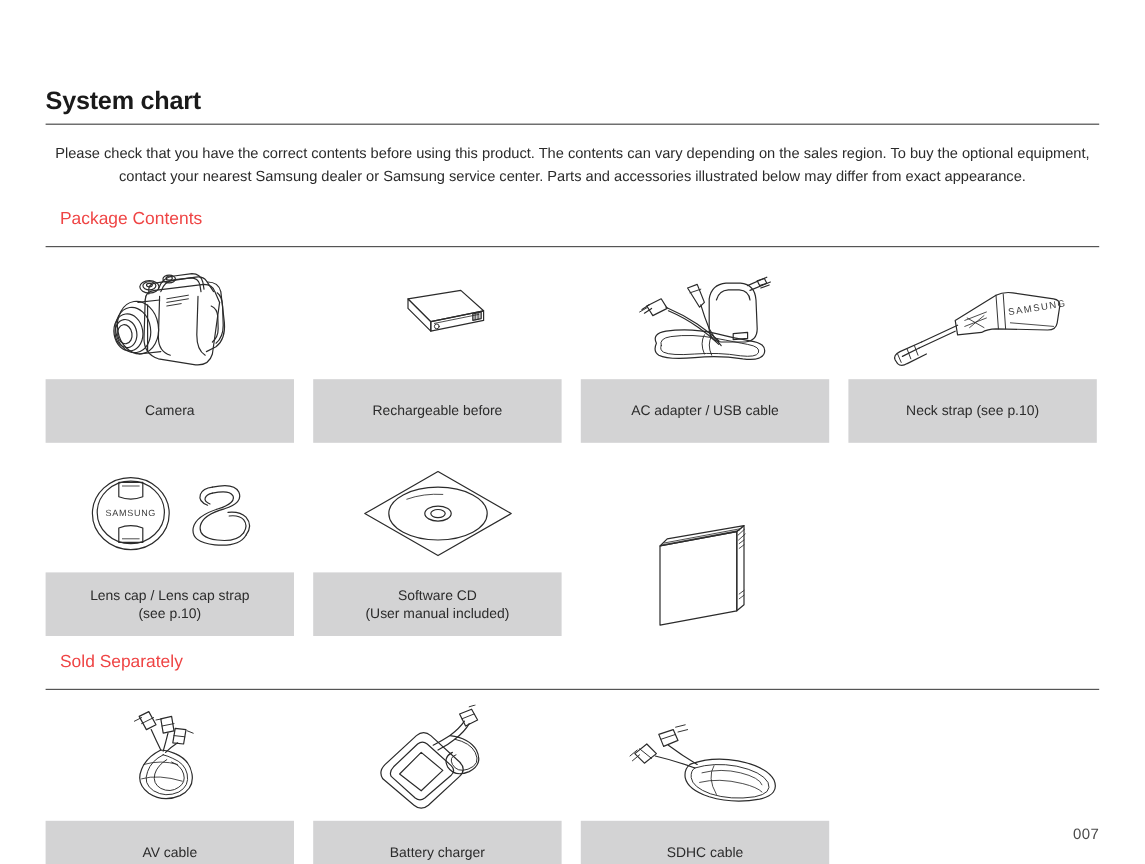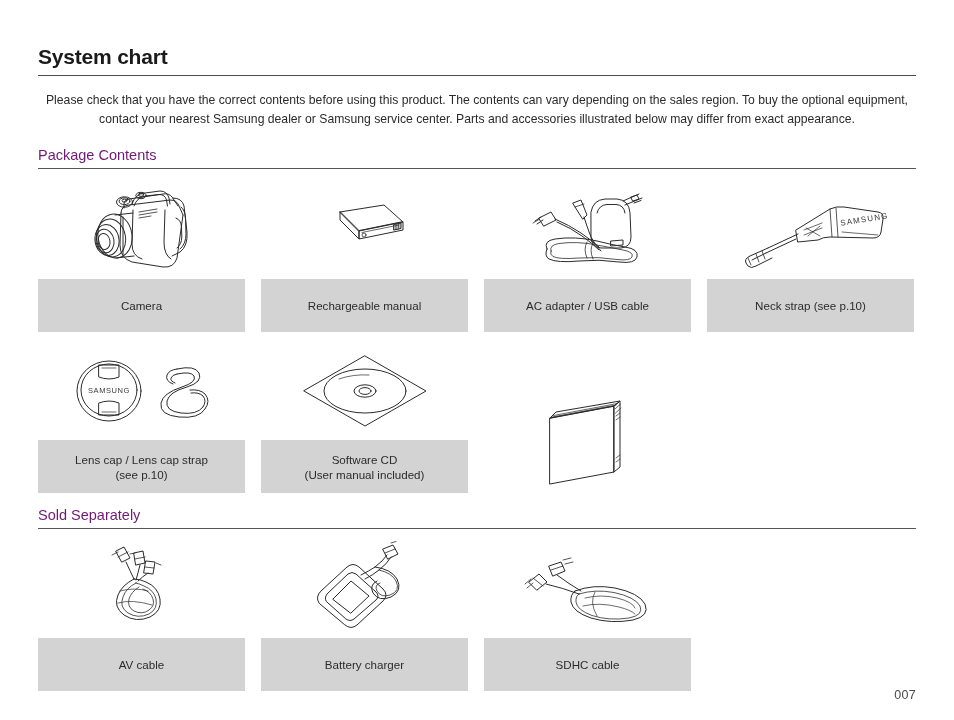--- a/index.html
+++ b/index.html
@@ -25,21 +25,21 @@
     padding: 0 38px;
   }
 
   
   .page-title {
     font-size: 21px;
     font-weight: bold;
     letter-spacing: -0.2px;
     color: #1a1a1a;
     margin: 0;
-    padding-top: 44px;
+    padding-top: 72px;
     line-height: 26px;
   }
   .title-rule {
     border: 0;
     border-top: 1.4px solid #4d4d4d;
     margin: 5px 0 0 0;
     height: 0;
   }
 
   
@@ -48,22 +48,22 @@
     line-height: 18.5px;
     color: #2b2b2b;
     margin: 15px 0 0 0;
     max-width: 880px;
     text-align: center;
   }
 
   
   .section-head {
     font-size: 14.5px;
-    color: #701a75;
-    margin: 0;
+    color: #ef4444;
+    margin: 12px;
     line-height: 19px;
     font-weight: normal;
   }
   .section-rule {
     border: 0;
     border-top: 1px solid #555555;
     margin: 3px 0 0 0;
     height: 0;
   }
   .section-package { margin-top: 18px; }
@@ -196,21 +196,21 @@
 
             <path d="M84 29.5 L91 28 L91 33.5 L84 35 Z" fill="#c9c9c9"></path>
             <path d="M86 29 L86 34.5" stroke-width="0.7"></path>
             <path d="M88.4 28.6 L88.4 34" stroke-width="0.7"></path>
 
             <path d="M52 37.5 L89 30" stroke-width="0.7"></path>
             <circle cx="54" cy="40" r="2" stroke-width="0.8"></circle>
           </svg>
         </div>
         <div class="caption">
-          <span>Rechargeable manual</span>
+          <span>Rechargeable before</span>
         </div>
       </div>
 
       <div class="cell">
         <div class="art">
           <svg width="150" height="90" viewBox="0 0 150 90" fill="none" stroke="#2b2b2b" stroke-width="1" stroke-linejoin="round" stroke-linecap="round">
 
             <path d="M78 27 Q80 15 92 14 L104 14 Q116 15 117 28 L118 52 Q118 62 108 63 L88 63 Q78 62 78 52 Z"></path>
             <path d="M84 28 Q86 20 94 19.5 L103 19.5 Q111 20 112 28"></path>
 

